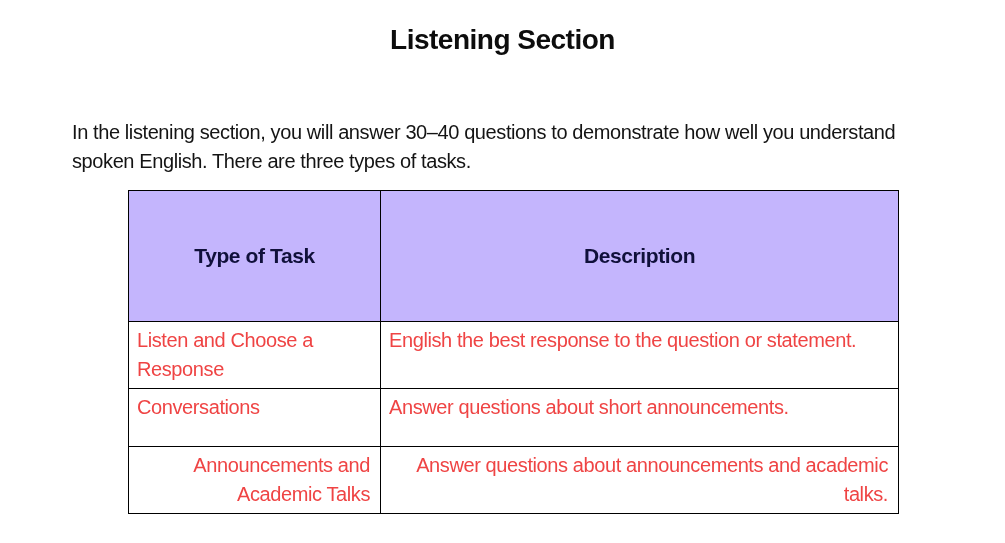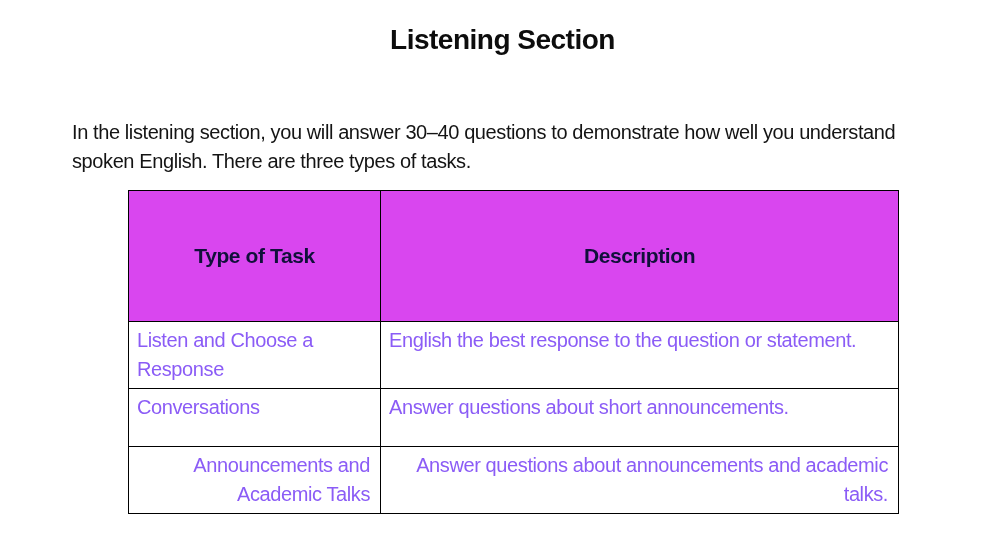--- a/index.html
+++ b/index.html
@@ -47,36 +47,36 @@
     table-layout: fixed;
   }
   table.task-table th,
   table.task-table td {
     border: 1.5px solid #000000;
     letter-spacing: -0.4px;
   }
   col.col-task { width: 252px; }
   col.col-desc { width: 518px; }
   thead th {
-    background: #d946ef;
+    background: #c4b5fd;
     height: 131px;
     font-size: 21px;
     font-weight: bold;
     text-align: center;
     vertical-align: middle;
     color: #10103a;
   }
   tbody td {
     font-size: 20px;
     font-weight: normal;
     vertical-align: top;
     padding: 4px 10px 4px 8px;
     line-height: 29px;
     background: #ffffff;
-    color: #8b5cf6;
+    color: #ef4444;
   }
   tr.row-1 td { height: 59px; }
   tr.row-2 td { height: 58px; }
   tr.row-3 td { height: 64px; text-align: right; }
   p.footer-note {
     margin: 0;
     position: absolute;
     left: 60px;
     top: 515px;
     font-size: 20px;

